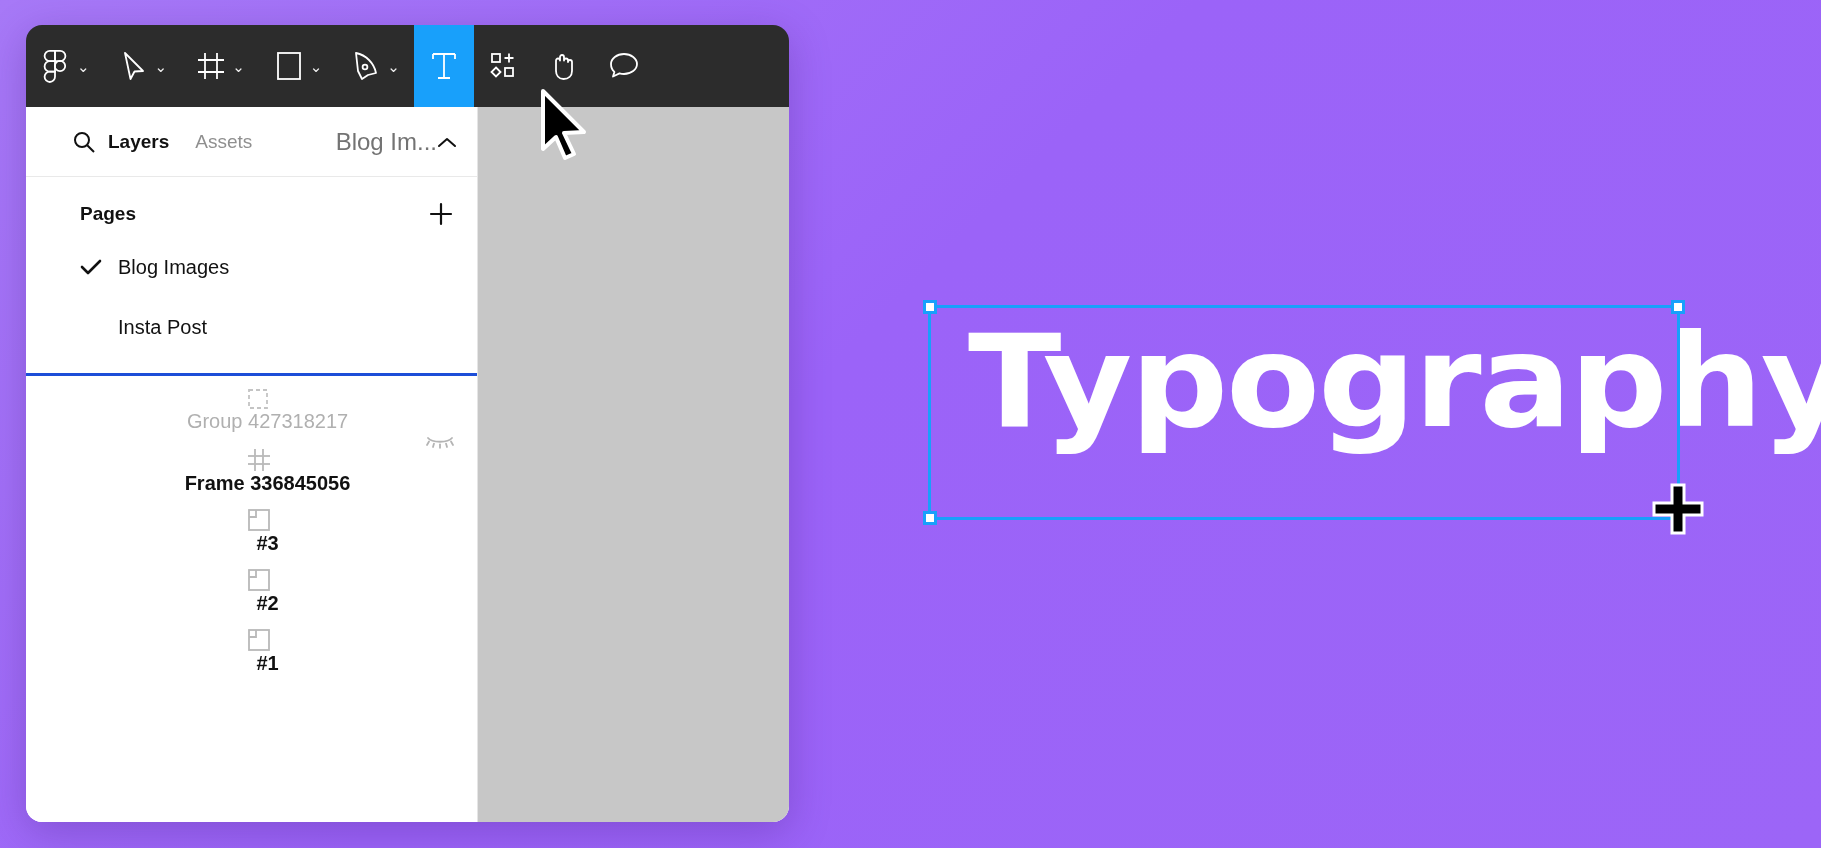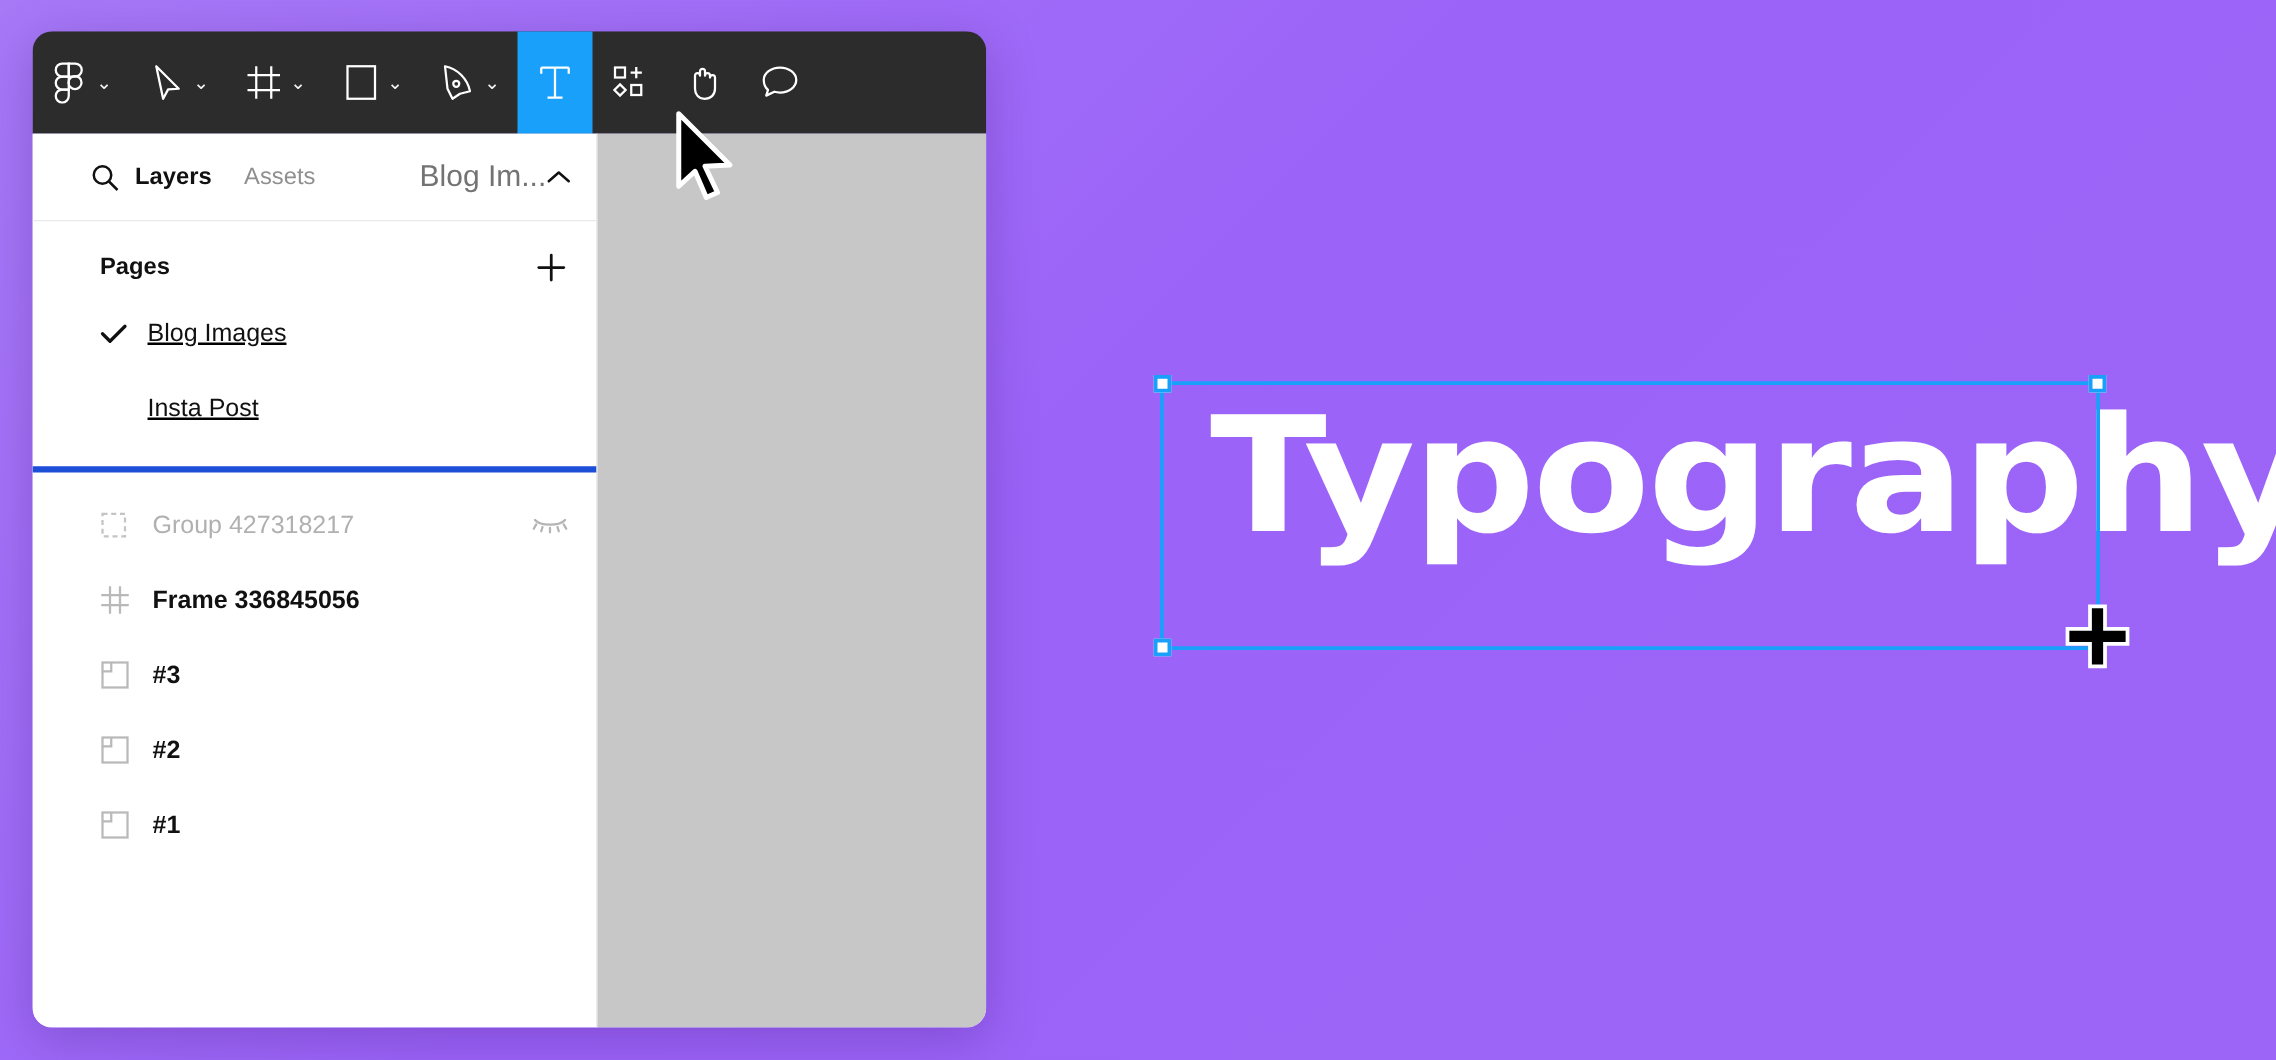--- a/index.html
+++ b/index.html
@@ -150,21 +150,21 @@
     display: flex;
     align-items: center;
     color: #737373;
     font-size: 24px;
     cursor: pointer;
   }
 
   
   #pages-section {
     padding: 14px 0 16px 0;
-    border-bottom: 5px solid #1d4ed8;
+    border-bottom: 3px solid #1d4ed8;
   }
   #pages-header {
     display: flex;
     align-items: center;
     height: 46px;
     padding: 0 22px 0 54px;
   }
   #pages-title {
     font-size: 19px;
     font-weight: 700;
@@ -175,21 +175,20 @@
     cursor: pointer;
     display: flex;
     align-items: center;
   }
   .page-row {
     display: flex;
     align-items: center;
     height: 60px;
     padding-left: 54px;
     cursor: pointer;
-    text-decoration: underline;
   }
   .page-check {
     width: 38px;
     display: flex;
     align-items: center;
     color: #111111;
   }
   .page-label {
     font-size: 20px;
     color: #111111;
@@ -200,20 +199,21 @@
   #layers-list {
     padding-top: 12px;
     flex: 1 1 auto;
   }
   .layer-row {
     display: flex;
     align-items: center;
     height: 60px;
     padding: 0 22px 0 54px;
     cursor: pointer;
+    flex-direction: column;
   }
   .layer-icon {
     width: 42px;
     display: flex;
     align-items: center;
   }
   .layer-name {
     font-size: 20px;
     color: #111111;
     font-weight: 700;

